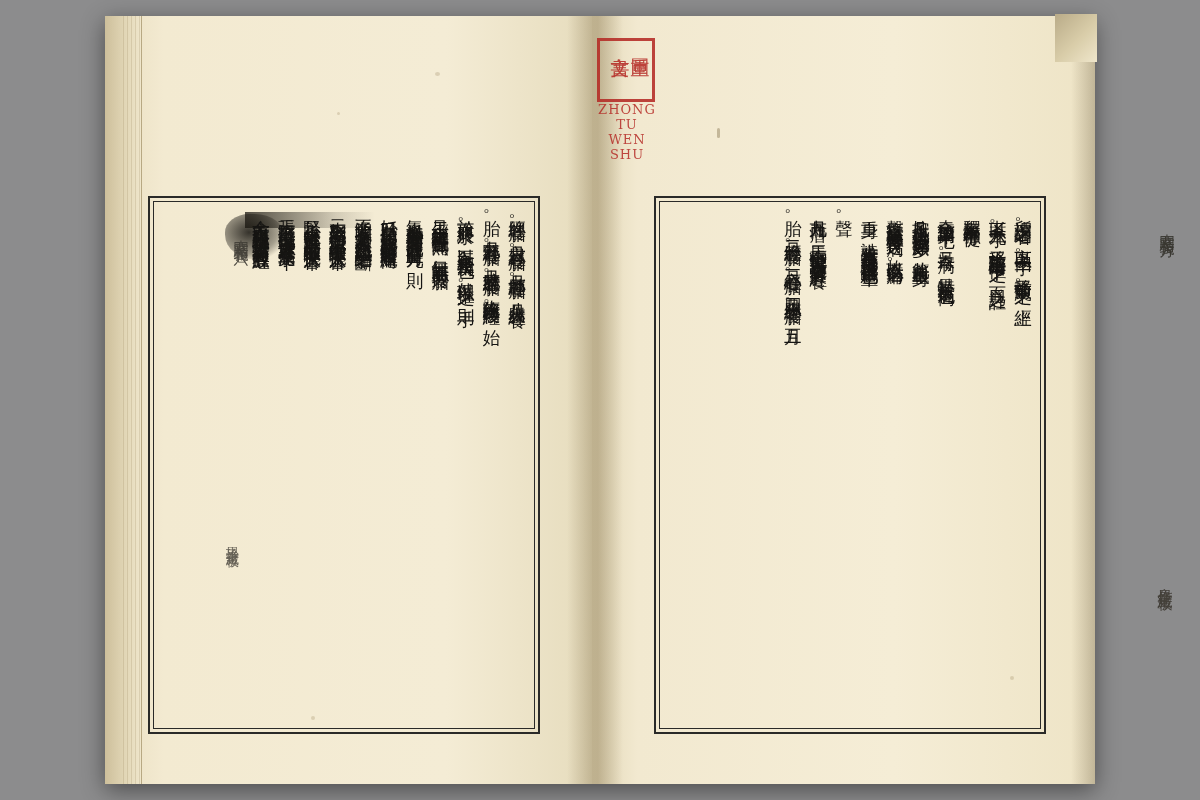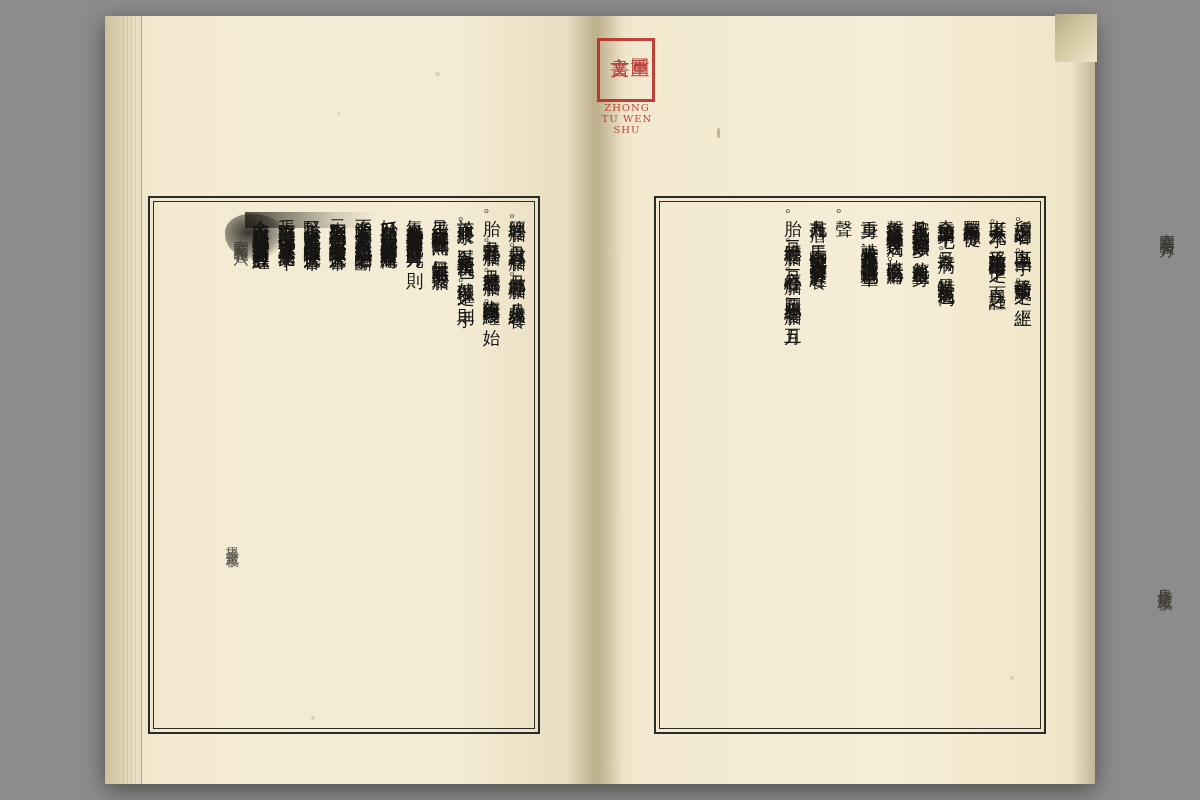--- a/index.html
+++ b/index.html
@@ -107,21 +107,21 @@
     white-space: pre-line;
     overflow: hidden;
   }
   .seal-sub {
     position:absolute;
     left: 492px;
     top: 86px;
     width: 60px;
     text-align:center;
     color:#b52b26;
-    font-size: 10px;
+    font-size: 13px;
     letter-spacing: 1px;
     opacity: 0.85;
   }
 
   
   .frame {
     position: absolute;
     border: 2px solid #2a2a28;
     background: transparent;
     box-sizing: border-box;

